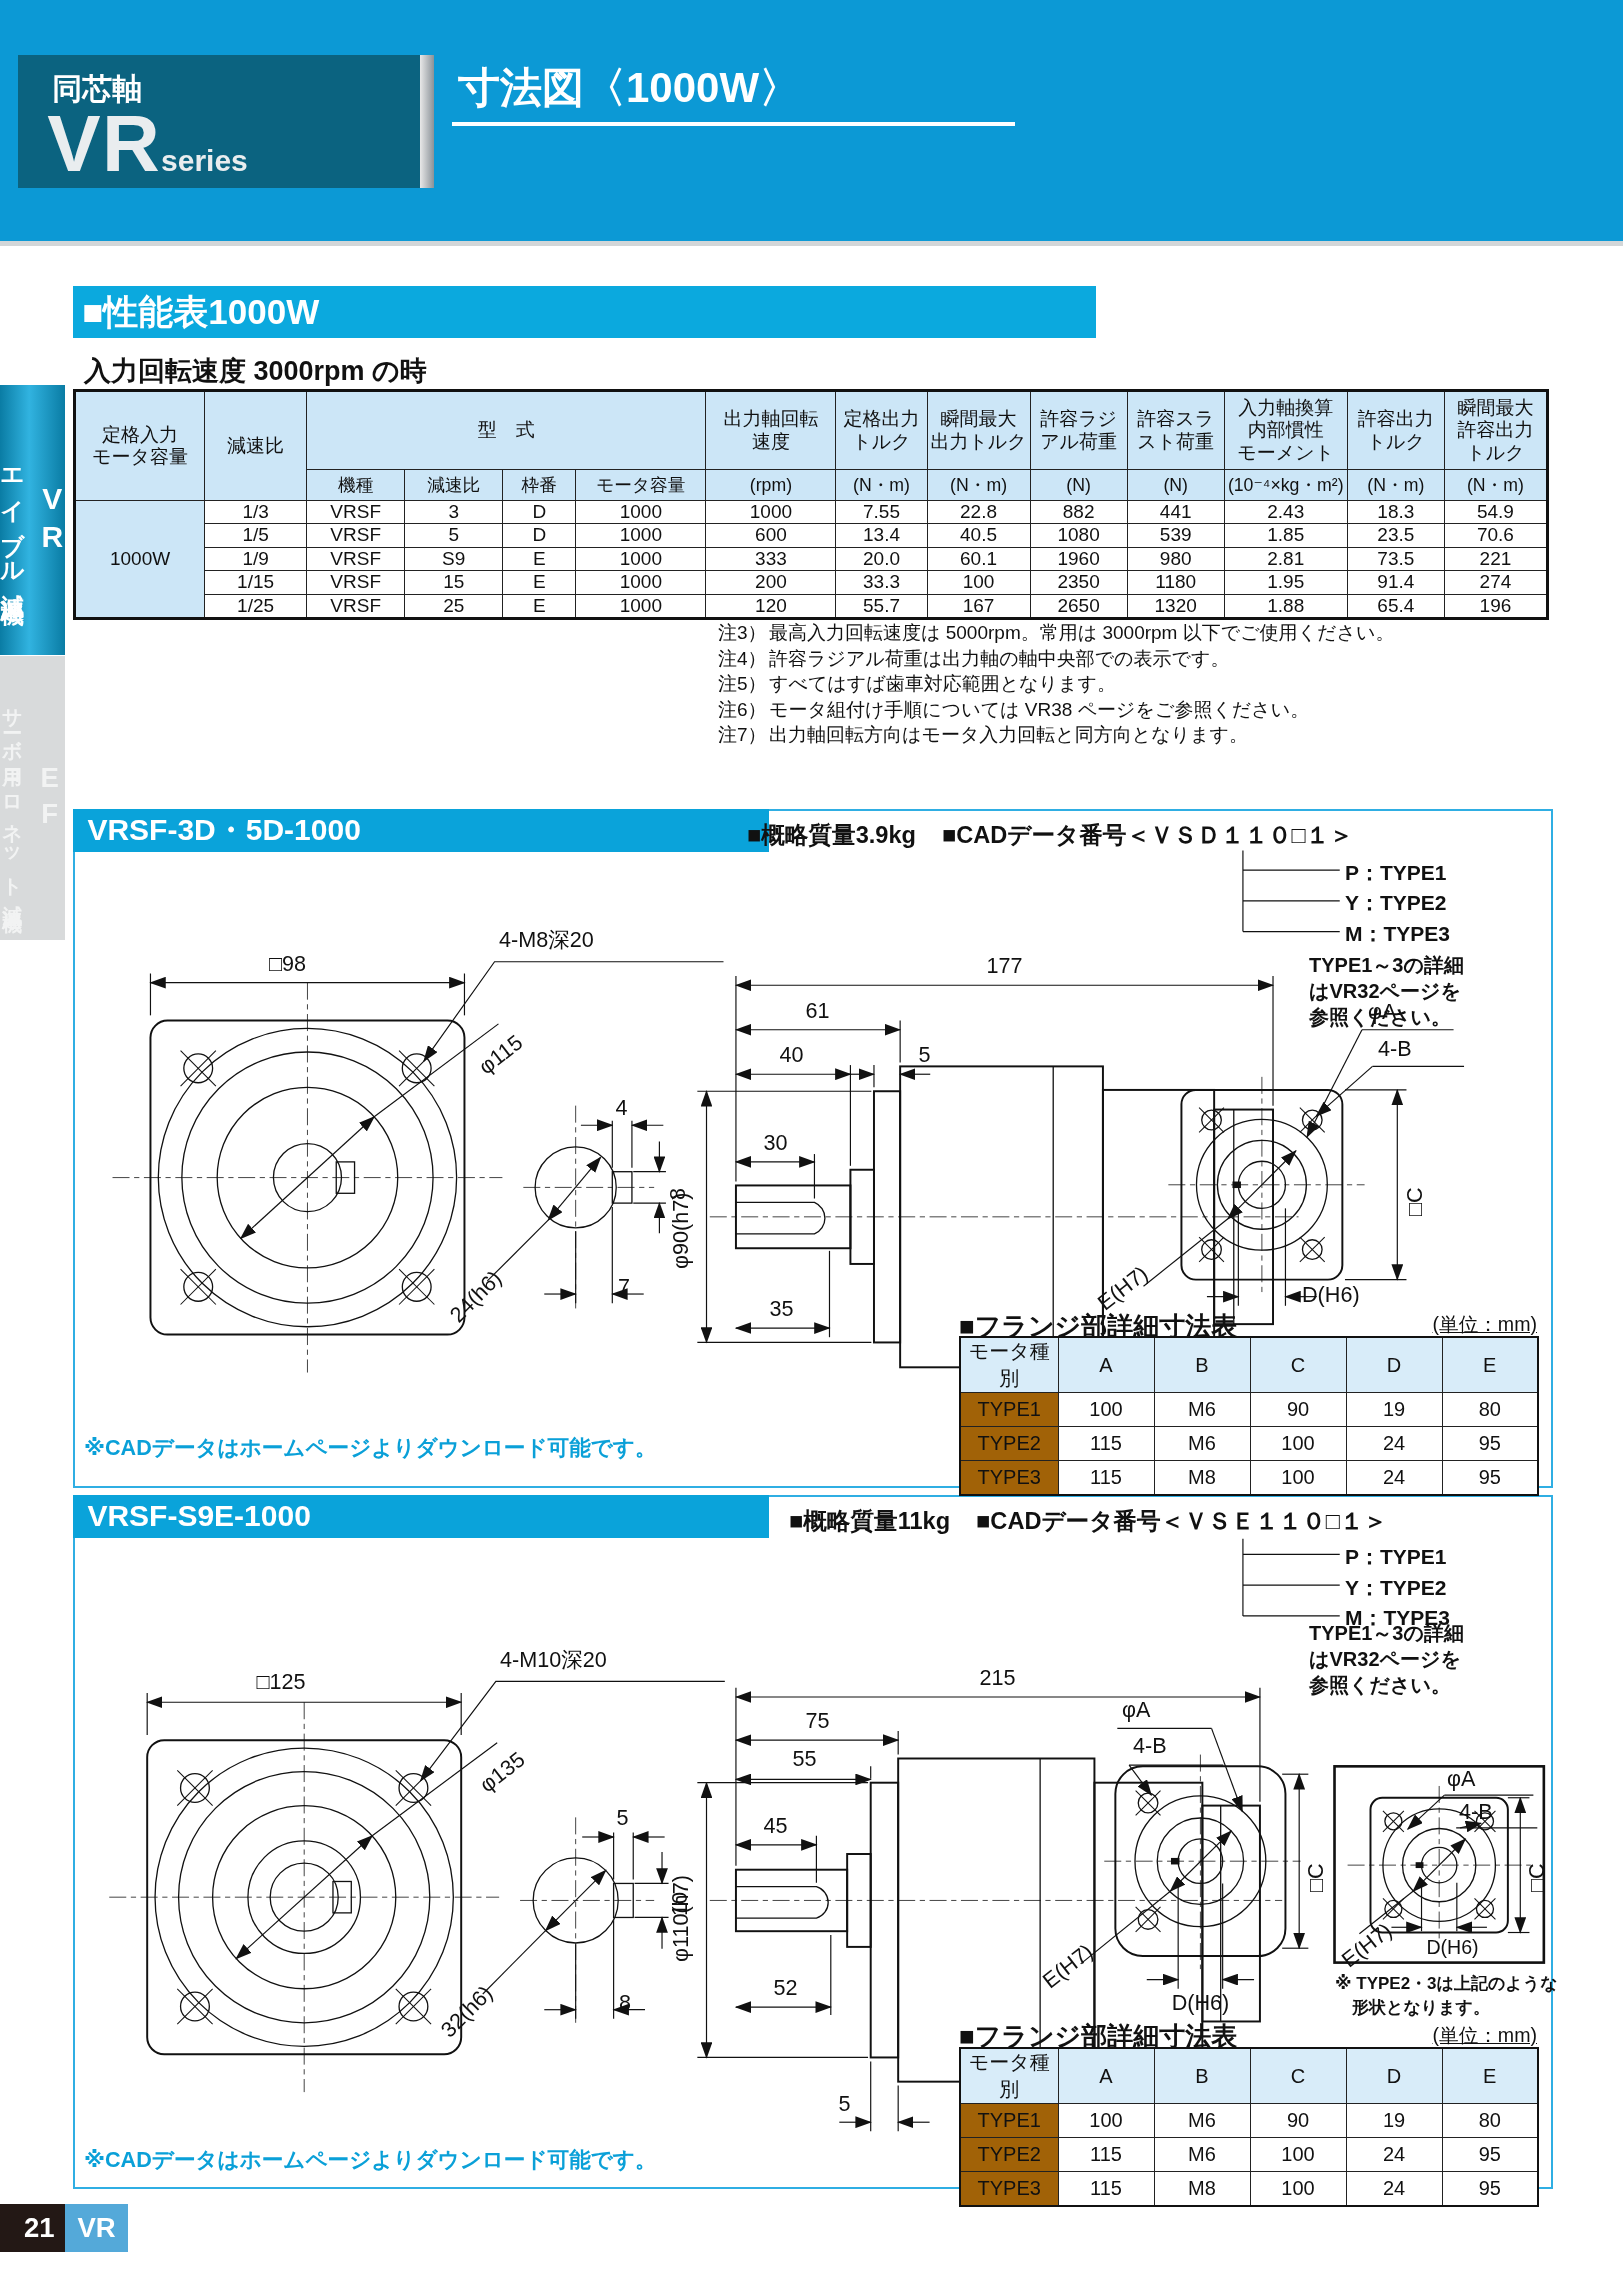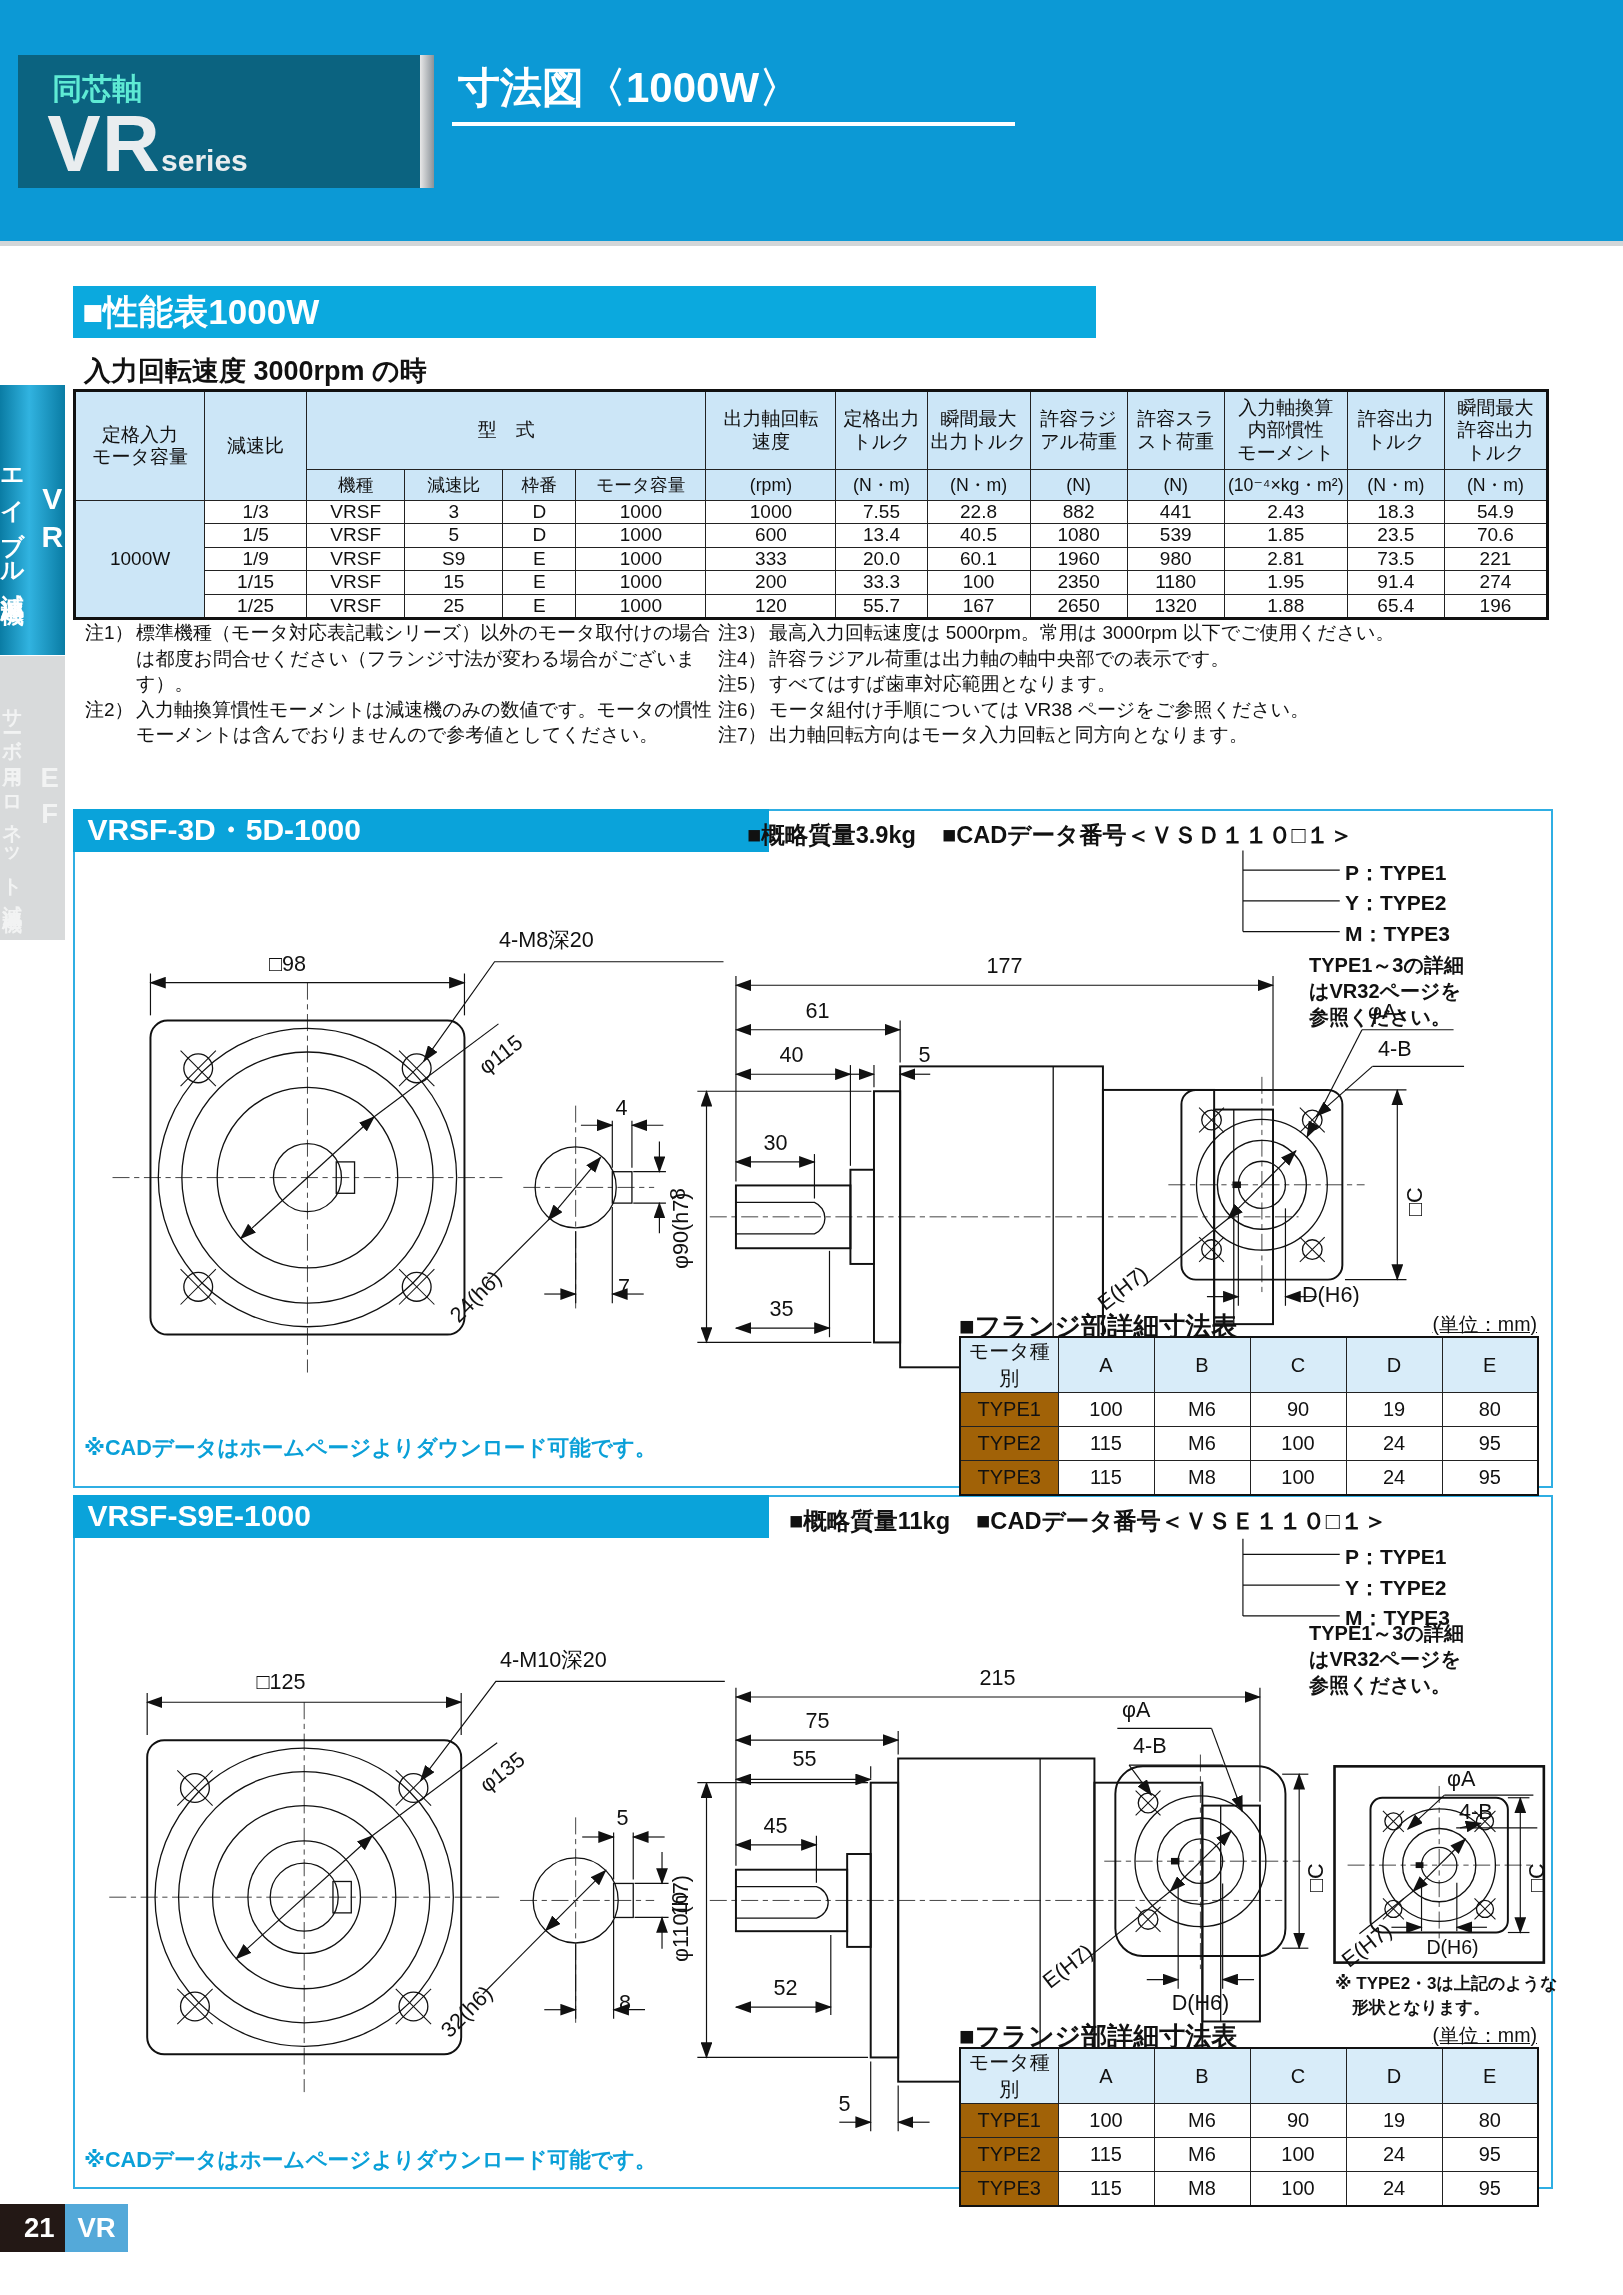--- a/index.html
+++ b/index.html
@@ -3,21 +3,21 @@
 <meta charset="utf-8">
 <style>
   html,body{margin:0;padding:0;background:#fff;}
   #page{position:relative;width:1623px;height:2295px;background:#fff;overflow:hidden;
         font-family:"Liberation Sans","DejaVu Sans",sans-serif;color:#111;}
   .abs{position:absolute;}
   
   #hdr{left:0;top:0;width:1623px;height:241px;background:#0C99D5;}
   #hdr-box{left:18.3px;top:55px;width:402px;height:133px;background:#0B6380;}
   #hdr-sep{left:420px;top:55px;width:14.4px;height:133px;background:linear-gradient(90deg,#e8e8e8,#8a9298);}
-  #hdr-tag{left:34px;top:14.4px;font-size:30px;font-weight:bold;color:#5eead4;}
+  #hdr-tag{left:34px;top:14.4px;font-size:30px;font-weight:bold;color:#ffffff;}
   #hdr-vr{left:29px;top:43px;color:#E9EDEF;font-weight:bold;}
   #hdr-vr .big{font-size:80px;letter-spacing:1.3px;}
   #hdr-vr .small{font-size:30px;}
   #t1{left:458px;top:60px;font-size:42px;font-weight:bold;color:#fff;}
   #t1line{left:452px;top:122px;width:563px;height:3.9px;background:#fff;}
   #t2{left:458px;top:135px;font-size:35px;font-weight:bold;color:#fff;}
   #hdr-under{left:0;top:241px;width:1623px;height:5.2px;background:#d2d6d8;}
   
   .tab{left:0;width:65px;display:flex;justify-content:center;align-items:center;gap:6.5px;}
   #tab1{top:385px;height:270px;background:linear-gradient(90deg,#0a7ca4,#31b3e0 45%,#0a7ca4);}
@@ -249,30 +249,20 @@
           <td>167</td>
           <td>2650</td>
           <td>1320</td>
           <td>1.88</td>
           <td>65.4</td>
           <td>196</td>
       </tr>
     </tbody>
   </table>
 
-  <div class="abs noteL">
-    <div class="note-row">
-        <span class="no">注1）</span>
-        <span class="tx">標準機種（モータ対応表記載シリーズ）以外のモータ取付けの場合は都度お問合せください（フランジ寸法が変わる場合がございます）。</span>
-      </div>
-    <div class="note-row">
-        <span class="no">注2）</span>
-        <span class="tx">入力軸換算慣性モーメントは減速機のみの数値です。モータの慣性モーメントは含んでおりませんので参考値としてください。</span>
-      </div>
-  </div>
   <div class="abs noteR">
     <div class="note-row">
         <span class="no">注3）</span>
         <span class="tx">最高入力回転速度は 5000rpm。常用は 3000rpm 以下でご使用ください。</span>
       </div>
     <div class="note-row">
         <span class="no">注4）</span>
         <span class="tx">許容ラジアル荷重は出力軸の軸中央部での表示です。</span>
       </div>
     <div class="note-row">

